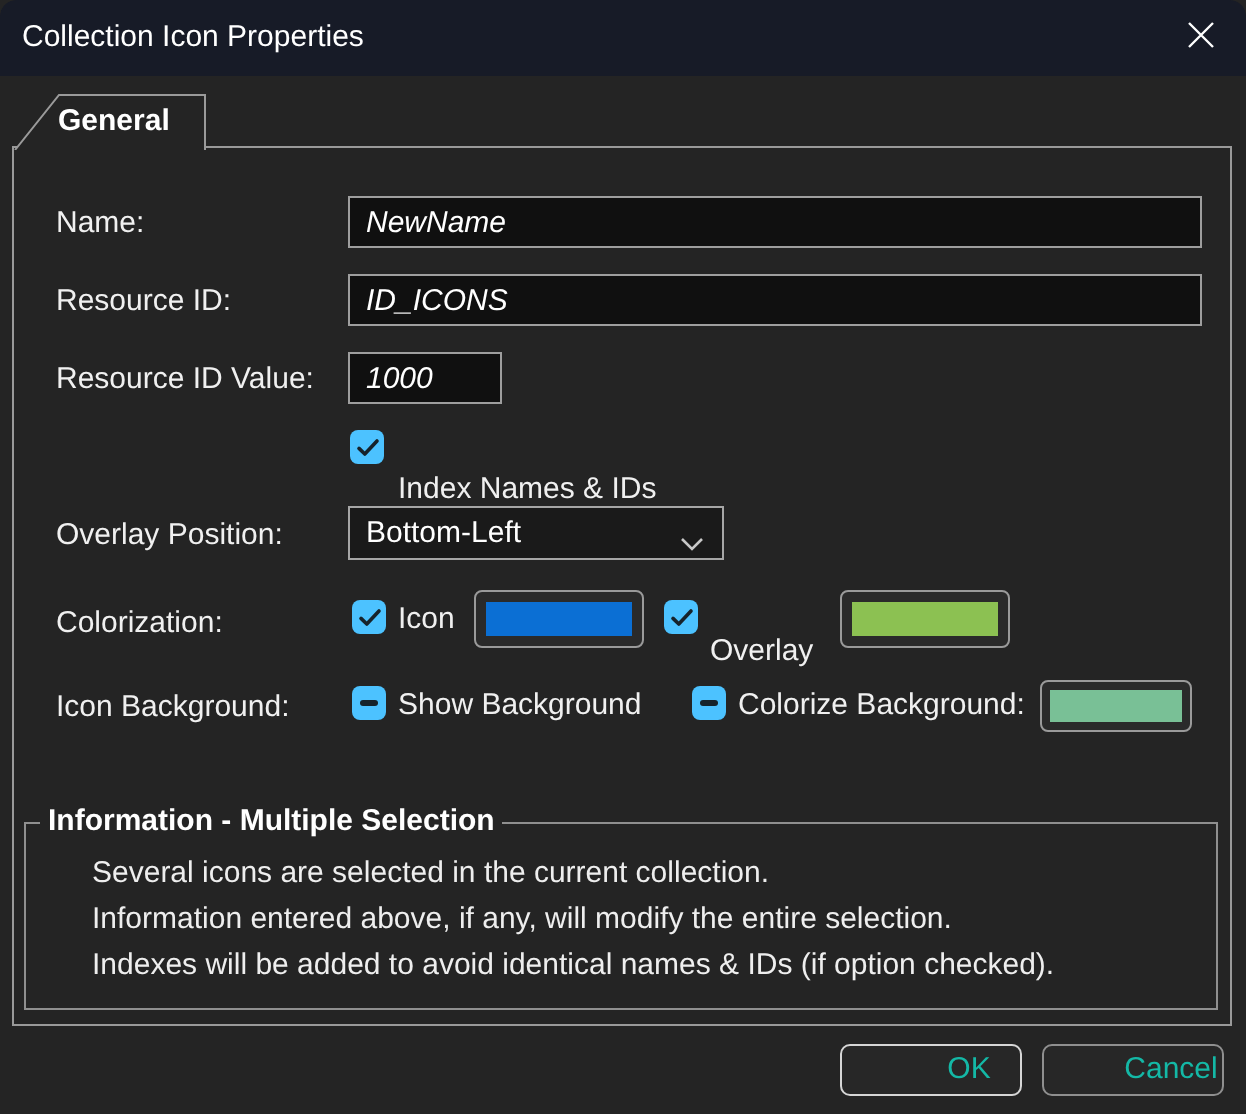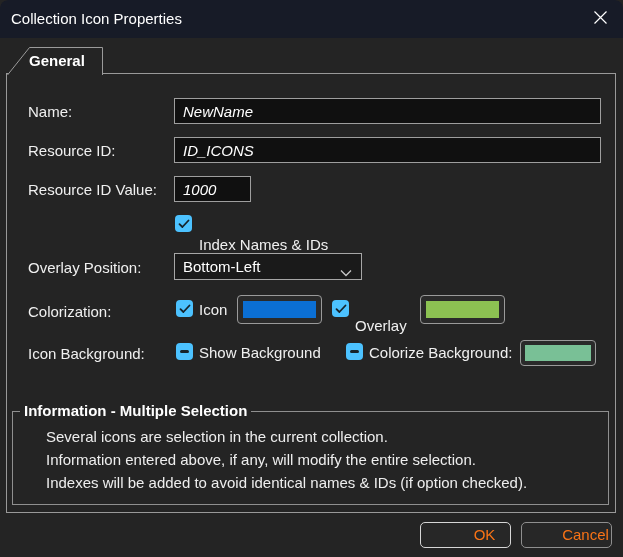--- a/index.html
+++ b/index.html
@@ -80,21 +80,21 @@
   }
   .group-title {
     position: absolute; left: 20px; top: 402px; padding: 0 4px;
     background: #242424; font-weight: bold; color: #ffffff; z-index: 2;
     line-height: 18px;
   }
   .info-line { position: absolute; left: 46px; color: #eeeeee; line-height: 19px; white-space: nowrap; }
   
   .btn {
     position: absolute; top: 522px; width: 91px; height: 26px;
-    background: #272727; color: #f97316; border-radius: 5px;
+    background: #272727; color: #14b8a6; border-radius: 5px;
     font-family: "Liberation Sans", "DejaVu Sans", sans-serif; font-size: 15px;
     text-align: center; line-height: 24px; padding-left: 38px;
   }
   .btn-ok { left: 420px; border: 1px solid #d6d6d6; }
   .btn-cancel { left: 521px; border: 1px solid #8f8f8f; }
 </style>
 </head>
 <body>
 
 <div class="titlebar">
@@ -177,18 +177,18 @@
 <div class="cb" style="left:346px; top:343px;">
   <span class="dash"></span>
 </div>
 <div class="flabel" style="left:369px; top:343px;">Colorize Background:</div>
 <div class="swatch-btn" style="left:520px; top:340px; width:76px; height:26px;">
   <div class="swatch-fill" style="left: 4px; top: 4px; width: 66px; height: 16px; background-color: rgb(121, 192, 150);"></div>
 </div>
 
 <div class="groupbox"></div>
 <div class="group-title">Information - Multiple Selection</div>
-<div class="info-line" style="top:427px;">Several icons are selection in the current collection.</div>
+<div class="info-line" style="top:427px;">Several icons are selected in the current collection.</div>
 <div class="info-line" style="top:450px;">Information entered above, if any, will modify the entire selection.</div>
 <div class="info-line" style="top:473px;">Indexes will be added to avoid identical names &amp; IDs (if option checked).</div>
 
 <div class="btn btn-ok">OK</div>
 <div class="btn btn-cancel">Cancel</div>
 
 </body></html>

